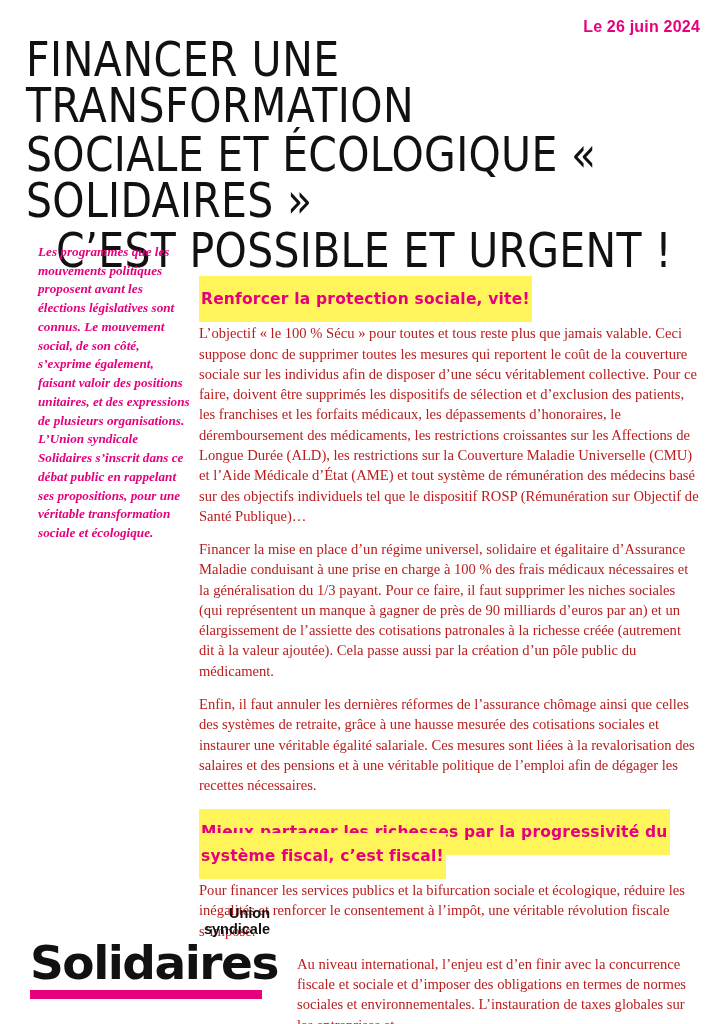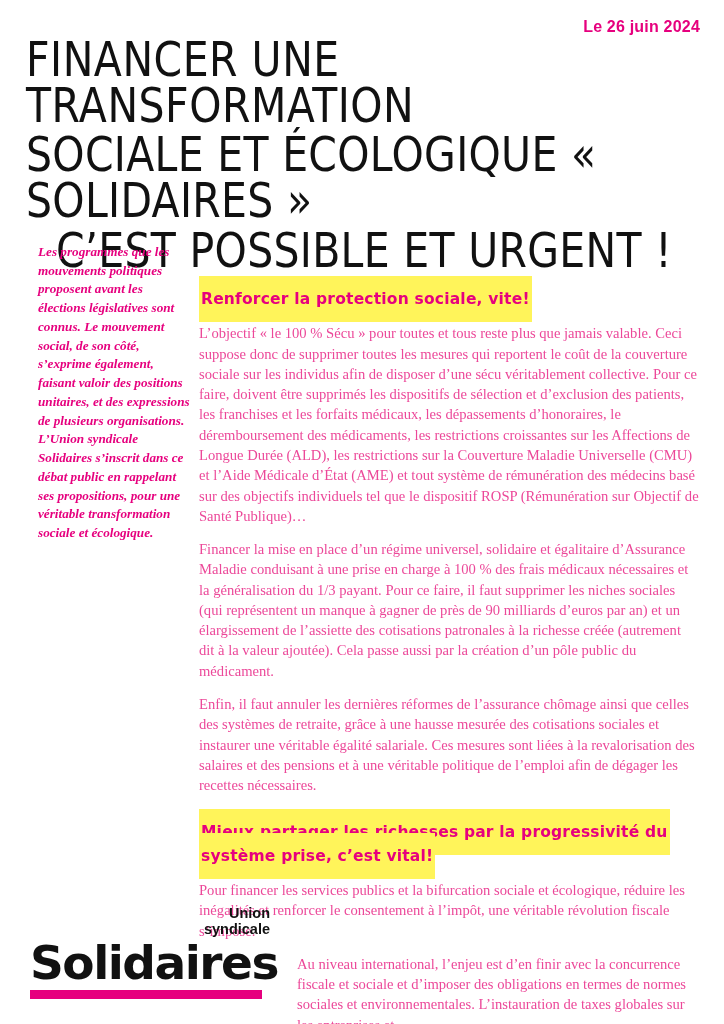--- a/index.html
+++ b/index.html
@@ -139,21 +139,21 @@
     padding: 14px 2px;
   }
   .sec-head-wrap { margin: 0 0 12px 0; }
   .sec-head-wrap.second { margin-top: 26px; }
 
   p.body {
     margin: 0 0 13px 0;
     font-family: "Liberation Serif", serif;
     font-size: 14.6px;
     line-height: 1.39;
-    color: #ec4899;
+    color: #b91c1c;
     text-align: left;
   }
   p.body.center { }
   p.body.indent-right { margin-left: 98px; width: 402px; }
 </style>
 </head>
 <body>
 
 <div class="page">
 
@@ -171,21 +171,21 @@
 
     <div class="sec-head-wrap">
       <span class="sec-head">Renforcer la protection sociale, vite!</span>
     </div>
 
     <p class="body">L’objectif « le 100 % Sécu » pour toutes et tous reste plus que jamais valable. Ceci suppose donc de supprimer toutes les mesures qui reportent le coût de la couverture sociale sur les individus afin de disposer d’une sécu véritablement collective. Pour ce faire, doivent être supprimés les dispositifs de sélection et d’exclusion des patients, les franchises et les forfaits médicaux, les dépassements d’honoraires, le déremboursement des médicaments, les restrictions croissantes sur les Affections de Longue Durée (ALD), les restrictions sur la Couverture Maladie Universelle (CMU) et l’Aide Médicale d’État (AME) et tout système de rémunération des médecins basé sur des objectifs individuels tel que le dispositif ROSP (Rémunération sur Objectif de Santé Publique)…</p>
     <p class="body">Financer la mise en place d’un régime universel, solidaire et égalitaire d’Assurance Maladie conduisant à une prise en charge à 100 % des frais médicaux nécessaires et la généralisation du 1/3 payant. Pour ce faire, il faut supprimer les niches sociales (qui représentent un manque à gagner de près de 90 milliards d’euros par an) et un élargissement de l’assiette des cotisations patronales à la richesse créée (autrement dit à la valeur ajoutée). Cela passe aussi par la création d’un pôle public du médicament.</p>
     <p class="body">Enfin, il faut annuler les dernières réformes de l’assurance chômage ainsi que celles des systèmes de retraite, grâce à une hausse mesurée des cotisations sociales et instaurer une véritable égalité salariale. Ces mesures sont liées à la revalorisation des salaires et des pensions et à une véritable politique de l’emploi afin de dégager les recettes nécessaires.</p>
 
     <div class="sec-head-wrap second">
-      <span class="sec-head">Mieux partager les richesses par la progressivité du système prise, c’est vital!</span>
+      <span class="sec-head">Mieux partager les richesses par la progressivité du système fiscal, c’est fiscal!</span>
     </div>
 
     <p class="body center">Pour financer les services publics et la bifurcation sociale et écologique, réduire les inégalités et renforcer le consentement à l’impôt, une véritable révolution fiscale s’impose.</p>
     <p class="body indent-right">Au niveau international, l’enjeu est d’en finir avec la concurrence fiscale et sociale et  d’imposer des obligations en termes de normes sociales et environnementales. L’instauration de taxes globales sur les entreprises et</p>
 
   </div>
 
   <div class="logo">
     <div class="logo-top">
       <div>Union</div>

